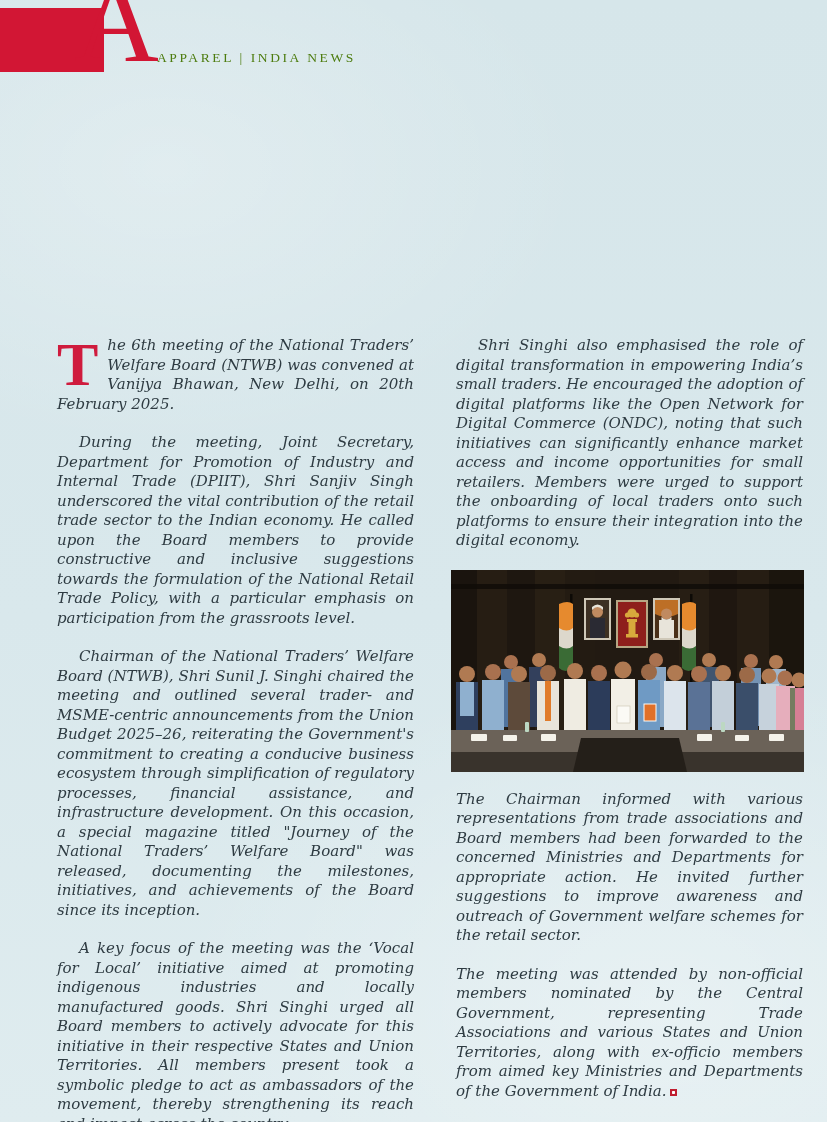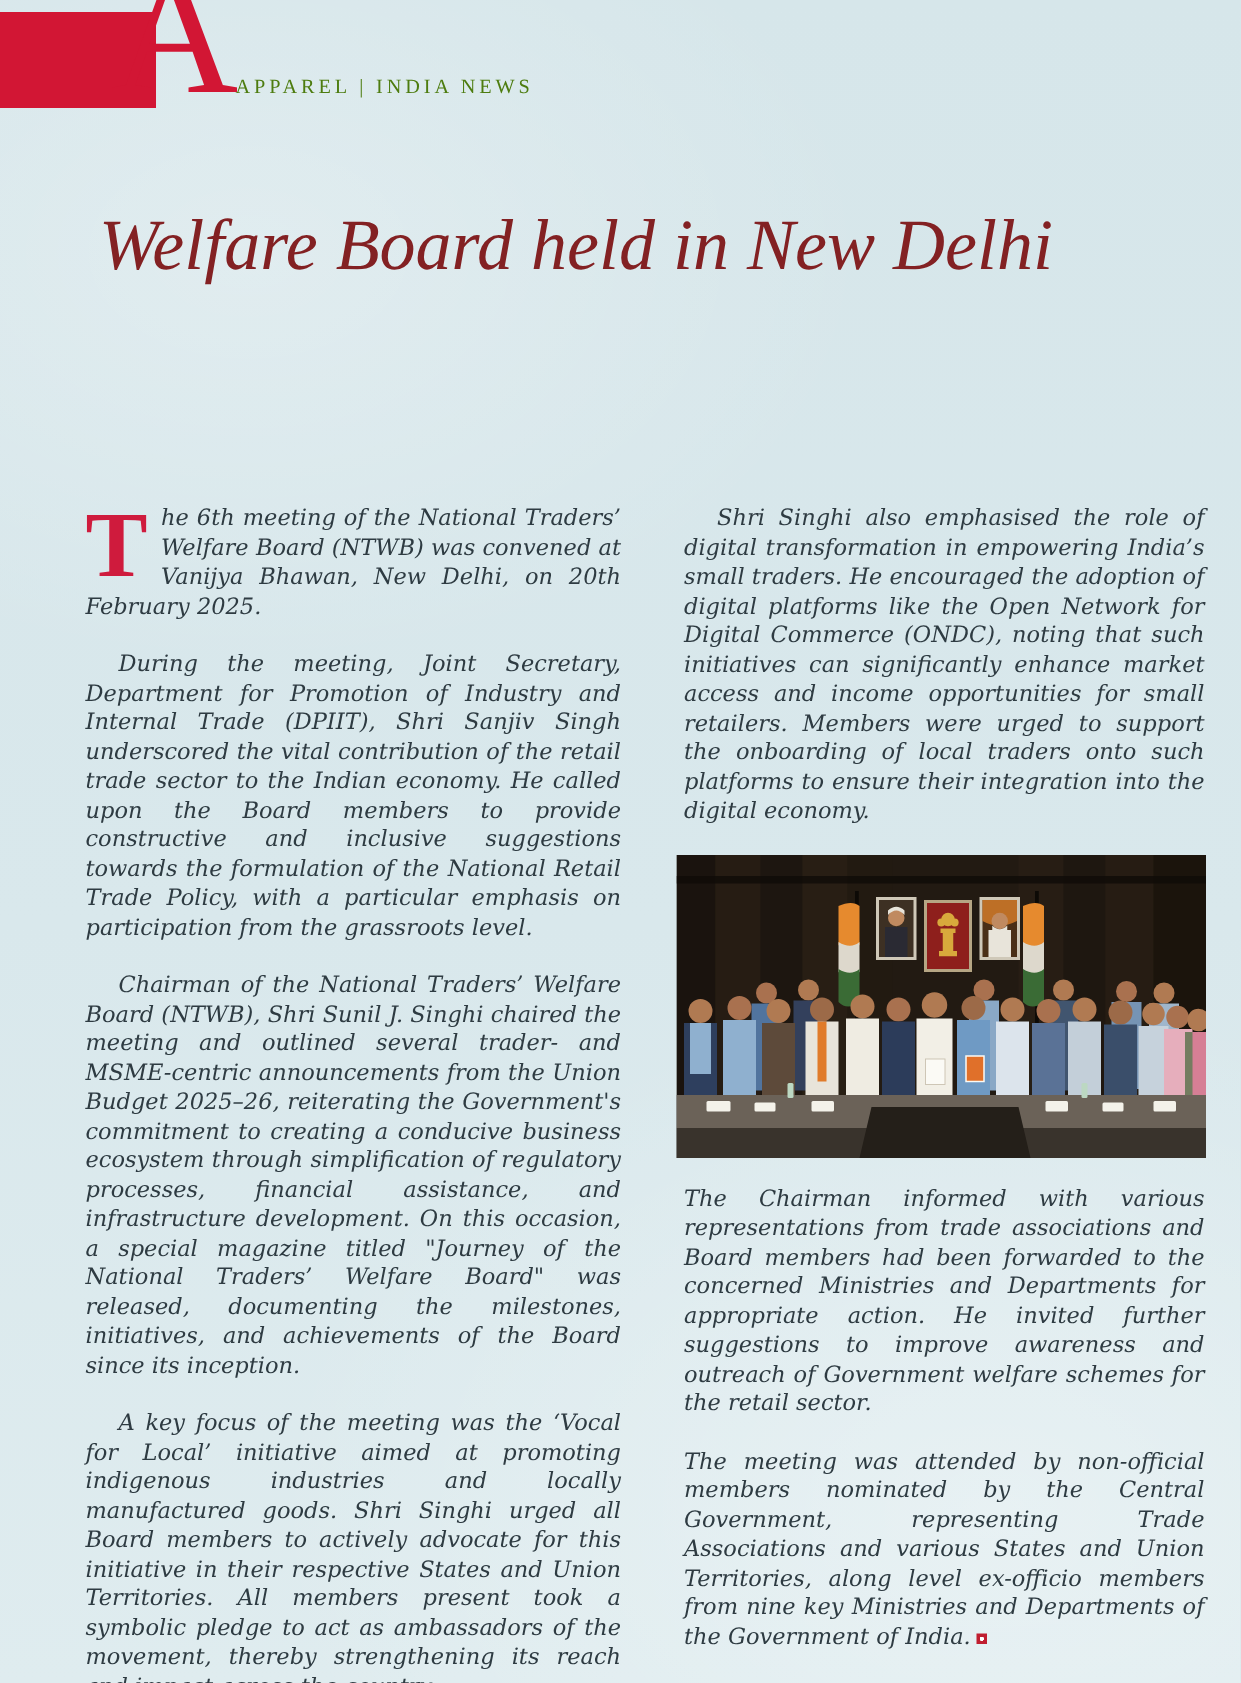--- a/index.html
+++ b/index.html
@@ -77,21 +77,20 @@
 </head>
 <body>
 
 <div class="page">
 
   <div class="logo-block" style="background:#d21634;"></div>
   <div class="logo-a" style="color:#d21634; font-family:'Liberation Serif',serif;">A</div>
   <div class="brand">APPAREL | INDIA NEWS</div>
 
   <div class="title">
-    <div class="l2" style="color:#832123;">Welfare Board held in New Delhi</div>
   </div>
 
   <div class="col col-left">
     <p><span class="drop-cap" style="color:#cf1b3d;">T</span><span>he 6th meeting of the National Traders’ Welfare Board (NTWB) was convened at Vanijya Bhawan, New Delhi, on 20th February 2025.</span></p>
     <p class="indent">During the meeting, Joint Secretary, Department for Promotion of Industry and Internal Trade (DPIIT), Shri Sanjiv Singh underscored the vital contribution of the retail trade sector to the Indian economy. He called upon the Board members to provide constructive and inclusive suggestions towards the formulation of the National Retail Trade Policy, with a particular emphasis on participation from the grassroots level.</p>
     <p class="indent">Chairman of the National Traders’ Welfare Board (NTWB), Shri Sunil J. Singhi chaired the meeting and outlined several trader- and MSME-centric announcements from the Union Budget 2025–26, reiterating the Government's commitment to creating a conducive business ecosystem through simplification of regulatory processes, financial assistance, and infrastructure development. On this occasion, a special magazine titled "Journey of the National Traders’ Welfare Board" was released, documenting the milestones, initiatives, and achievements of the Board since its inception.</p>
     <p class="indent">A key focus of the meeting was the ‘Vocal for Local’ initiative aimed at promoting indigenous industries and locally manufactured goods. Shri Singhi urged all Board members to actively advocate for this initiative in their respective States and Union Territories. All members present took a symbolic pledge to act as ambassadors of the movement, thereby strengthening its reach and impact across the country.</p>
   </div>
 
   <div class="col col-right">
@@ -226,21 +225,21 @@
           <rect x="318" y="164" width="15" height="7" rx="1"></rect>
         </g>
         <g fill="#bcd8c2">
           <rect x="74" y="152" width="4" height="10" rx="1"></rect>
           <rect x="270" y="152" width="4" height="10" rx="1"></rect>
         </g>
       </g>
     </svg>
 
     <p>The Chairman informed with various representations from trade associations and Board members had been forwarded to the concerned Ministries and Departments for appropriate action. He invited further suggestions to improve awareness and outreach of Government welfare schemes for the retail sector.</p>
-    <p><span>The meeting was attended by non-official members nominated by the Central Government, representing Trade Associations and various States and Union Territories, along level ex-officio members from nine key Ministries and Departments of the Government of India.</span><span class="end-mark"></span></p>
+    <p><span>The meeting was attended by non-official members nominated by the Central Government, representing Trade Associations and various States and Union Territories, along with ex-officio members from aimed key Ministries and Departments of the Government of India.</span><span class="end-mark"></span></p>
   </div>
 
   <div class="footer">
     <span class="pgnum">38</span>
     <span class="slash">/</span>
     <span class="mag">APPAREL EXPORT MAGAZINE COUNCIL MAGAZINE | MAY</span>
   </div>
 
 </div>
 

